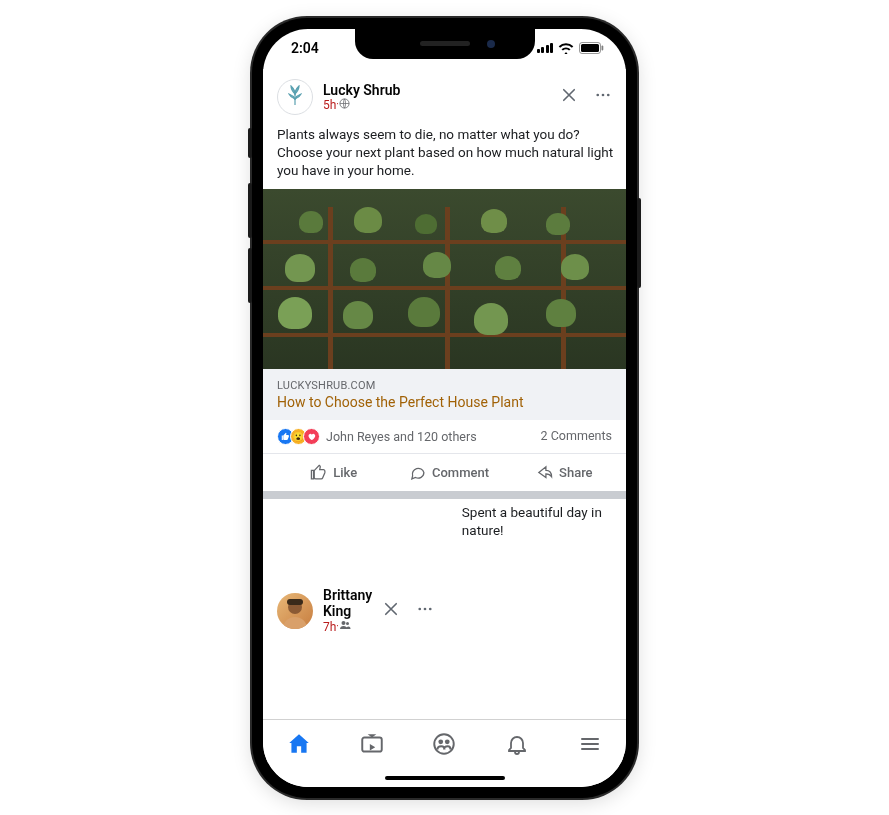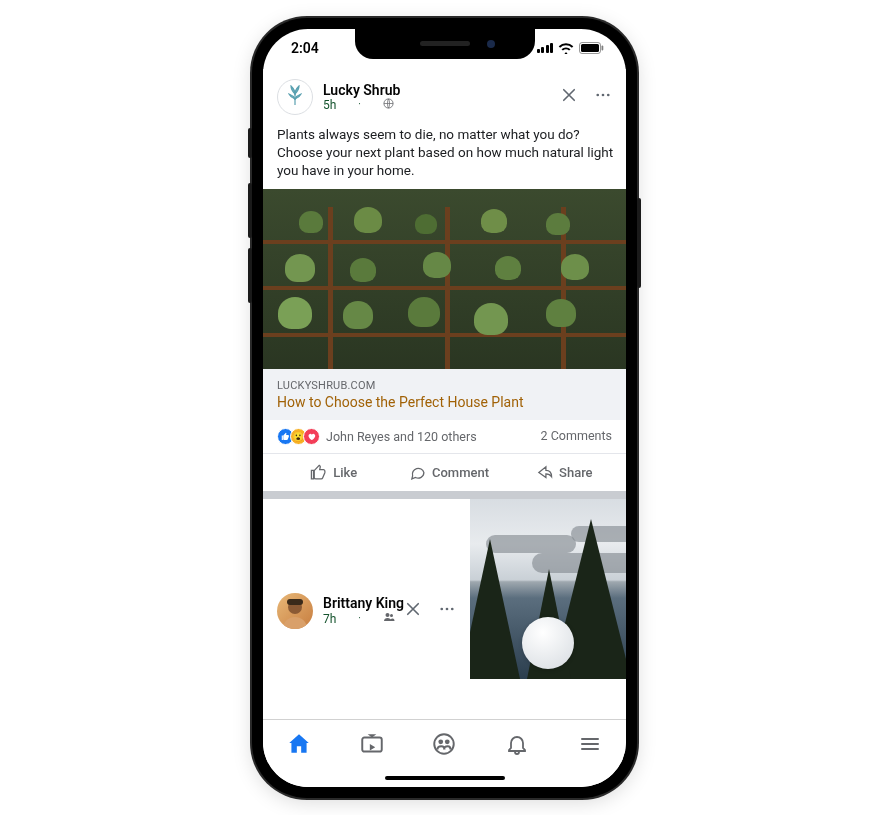--- a/index.html
+++ b/index.html
@@ -98,21 +98,21 @@
     margin-right: 10px;
     display:flex; align-items:center; justify-content:center;
     overflow:hidden;
     flex-shrink:0;
   }
   .avatar.brand { border:1px solid #dcdfe3; background:#fff; }
   .avatar.brand svg { width:24px; height:24px; }
   .avatar.person { background: linear-gradient(135deg,#e8b878,#c77d3f); }
   .post-meta { flex:1; }
   .post-author { font-weight:600; font-size:14px; color:#050505; }
-  .post-time { font-size:12px; color:#14532d; display:flex; align-items:center; gap:22px; }
+  .post-time { font-size:12px; color:#b91c1c; display:flex; align-items:center; gap:0; }
   .post-time .dot { font-size:10px; }
   .post-actions-top { display:flex; gap:16px; align-items:center; color:#606770; }
   .close-btn, .more-btn { cursor:pointer; color:#606770; }
   .post-text {
     padding: 4px 2px 10px 14px;
     font-size: 13.5px;
     line-height: 1.35;
     color: #1c1e21;
   }
   .post-image {
@@ -419,20 +419,21 @@
             </span>
             <span class="more-btn">
               <svg width="18" height="18" viewBox="0 0 24 24">
                   <circle cx="5" cy="12" r="1.8" fill="#606770"></circle>
                   <circle cx="12" cy="12" r="1.8" fill="#606770"></circle>
                   <circle cx="19" cy="12" r="1.8" fill="#606770"></circle>
                 </svg>
             </span>
           </div>
         </div>
+        <div class="post-text">Spent a beautiful day in nature!</div>
         <div class="post-image" style="flex:1;">
           <div class="nature">
             <div class="cloud" style="top:20%; left:10%; width:90px; height:18px;"></div>
             <div class="cloud" style="top:30%; left:40%; width:120px; height:20px;"></div>
             <div class="cloud" style="top:15%; left:65%; width:80px; height:16px;"></div>
             <div class="tree" style="left:-10px; border-bottom-width:140px;"></div>
             <div class="tree" style="right:-5px; border-left-width:40px; border-right-width:40px; border-bottom-width:160px;"></div>
             <div class="tree" style="right:55px; border-left-width:22px; border-right-width:22px; border-bottom-width:110px;"></div>
             <div class="circle-overlay"></div>
           </div>

